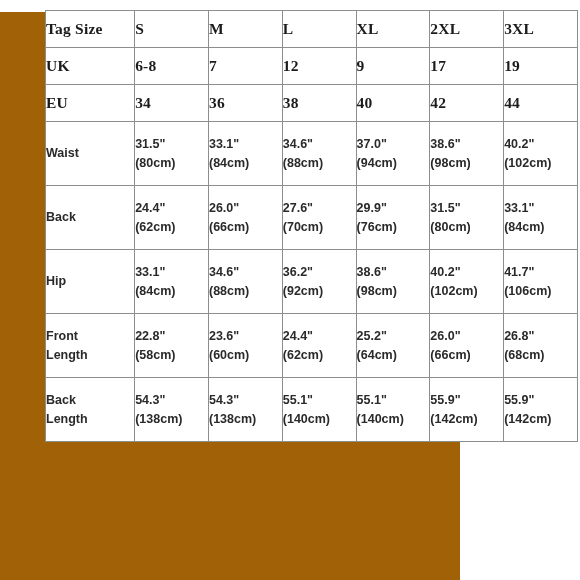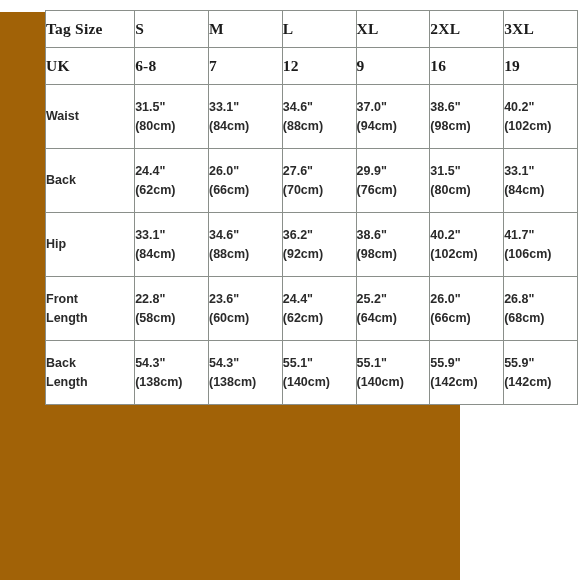--- a/index.html
+++ b/index.html
@@ -110,24 +110,33 @@
         <td>3XL</td>
       </tr>
 
 
       <tr class="header-row">
         <td class="row-label">UK</td>
         <td>6-8</td>
         <td>7</td>
         <td>12</td>
         <td>9</td>
-        <td>16</td>
+        <td>17</td>
         <td>19</td>
       </tr>
 
+      <tr class="header-row">
+        <td class="row-label">EU</td>
+        <td>34</td>
+        <td>36</td>
+        <td>38</td>
+        <td>40</td>
+        <td>42</td>
+        <td>44</td>
+      </tr>
 
       <tr class="data-row">
         <td class="row-label">Waist</td>
         <td>
             <span class="meas">
               <span class="inch">31.5"</span>
               <span class="cm">(80cm)</span>
             </span>
           </td>
         <td>

